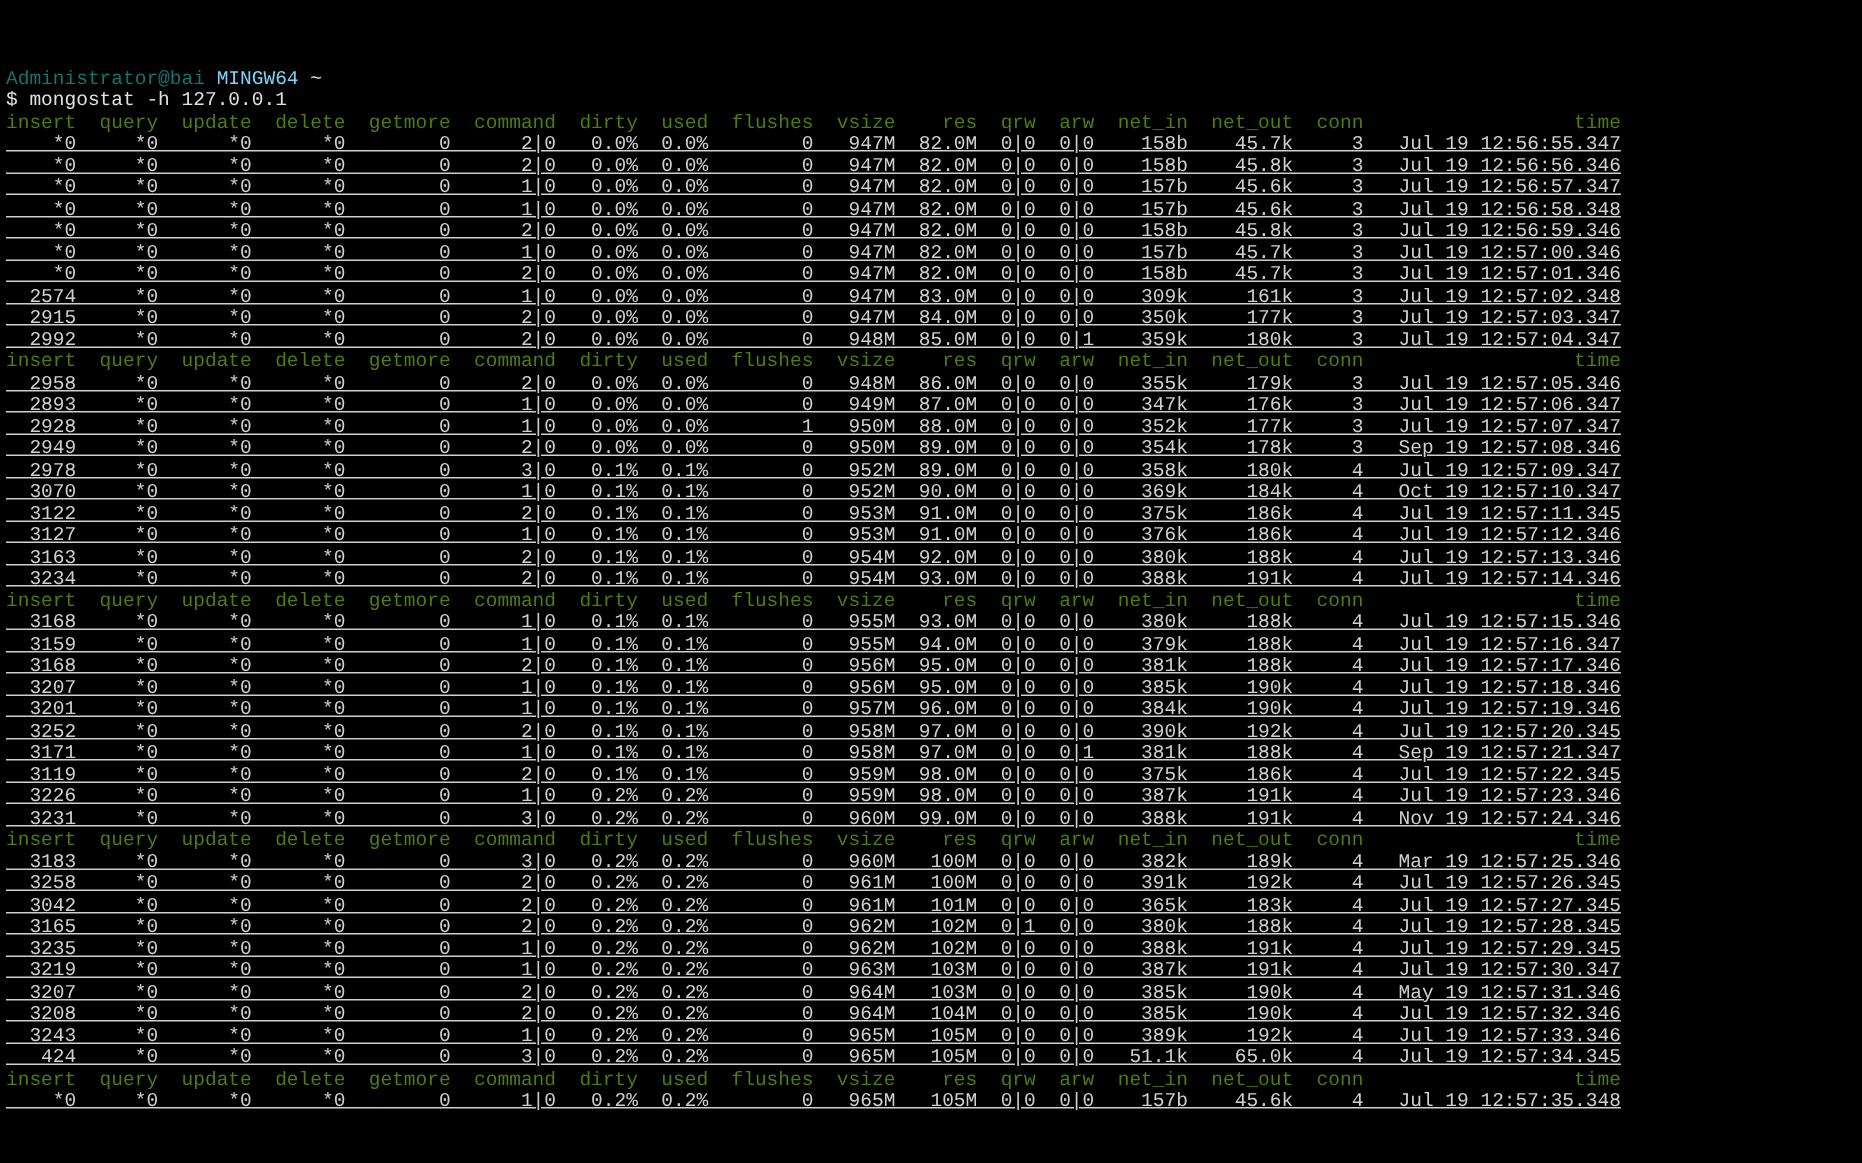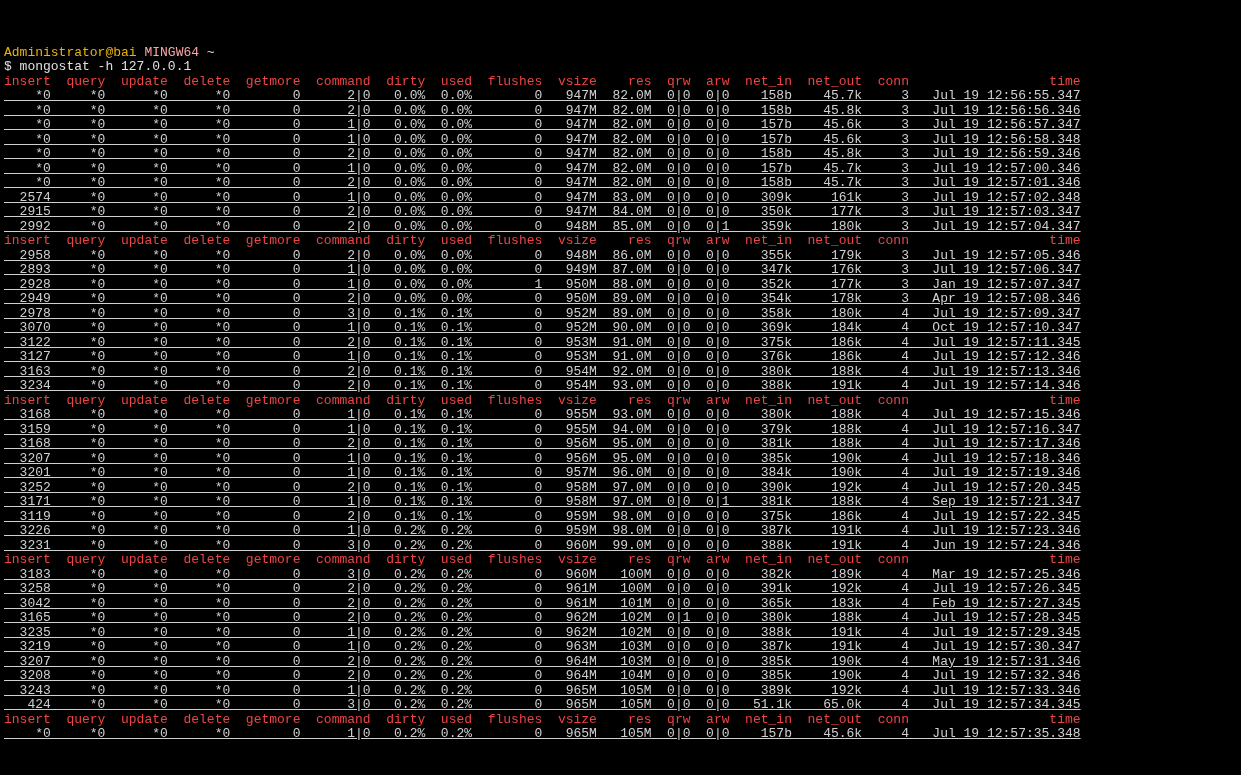--- a/index.html
+++ b/index.html
@@ -11,24 +11,24 @@
     font-size: 13px;
     line-height: 14.5px;
     width: 1241px;
     height: 775px;
     overflow: hidden;
     white-space: pre;
   }
   .term {
     padding: 2px 4px;
   }
-  .user { color: #eab308; }
-  .sys  { color: #fca5a5; }
+  .user { color: #0f766e; }
+  .sys  { color: #7dd3fc; }
   .tilde{ color: #e0e0e0; }
-  .hdr  { color: #ef4444; text-align: right; }
+  .hdr  { color: #4d7c0f; text-align: right; }
   .row  { color: #d0d0d0; text-decoration: underline; }
 </style>
 </head>
 <body>
 <div class="term">
 <span class="user">Administrator@bai</span> <span class="sys">MINGW64</span> <span class="tilde">~</span>
 <span>$ mongostat -h 127.0.0.1</span>
 <div id="output"><span class="hdr">insert  query  update  delete  getmore  command  dirty  used  flushes  vsize    res  qrw  arw  net_in  net_out  conn                  time</span>
 <span class="row">    *0     *0      *0      *0        0      2|0   0.0%  0.0%        0   947M  82.0M  0|0  0|0    158b    45.7k     3   Jul 19 12:56:55.347</span>
 <span class="row">    *0     *0      *0      *0        0      2|0   0.0%  0.0%        0   947M  82.0M  0|0  0|0    158b    45.8k     3   Jul 19 12:56:56.346</span>
@@ -36,43 +36,43 @@
 <span class="row">    *0     *0      *0      *0        0      1|0   0.0%  0.0%        0   947M  82.0M  0|0  0|0    157b    45.6k     3   Jul 19 12:56:58.348</span>
 <span class="row">    *0     *0      *0      *0        0      2|0   0.0%  0.0%        0   947M  82.0M  0|0  0|0    158b    45.8k     3   Jul 19 12:56:59.346</span>
 <span class="row">    *0     *0      *0      *0        0      1|0   0.0%  0.0%        0   947M  82.0M  0|0  0|0    157b    45.7k     3   Jul 19 12:57:00.346</span>
 <span class="row">    *0     *0      *0      *0        0      2|0   0.0%  0.0%        0   947M  82.0M  0|0  0|0    158b    45.7k     3   Jul 19 12:57:01.346</span>
 <span class="row">  2574     *0      *0      *0        0      1|0   0.0%  0.0%        0   947M  83.0M  0|0  0|0    309k     161k     3   Jul 19 12:57:02.348</span>
 <span class="row">  2915     *0      *0      *0        0      2|0   0.0%  0.0%        0   947M  84.0M  0|0  0|0    350k     177k     3   Jul 19 12:57:03.347</span>
 <span class="row">  2992     *0      *0      *0        0      2|0   0.0%  0.0%        0   948M  85.0M  0|0  0|1    359k     180k     3   Jul 19 12:57:04.347</span>
 <span class="hdr">insert  query  update  delete  getmore  command  dirty  used  flushes  vsize    res  qrw  arw  net_in  net_out  conn                  time</span>
 <span class="row">  2958     *0      *0      *0        0      2|0   0.0%  0.0%        0   948M  86.0M  0|0  0|0    355k     179k     3   Jul 19 12:57:05.346</span>
 <span class="row">  2893     *0      *0      *0        0      1|0   0.0%  0.0%        0   949M  87.0M  0|0  0|0    347k     176k     3   Jul 19 12:57:06.347</span>
-<span class="row">  2928     *0      *0      *0        0      1|0   0.0%  0.0%        1   950M  88.0M  0|0  0|0    352k     177k     3   Jan 19 12:57:07.347</span>
-<span class="row">  2949     *0      *0      *0        0      2|0   0.0%  0.0%        0   950M  89.0M  0|0  0|0    354k     178k     3   Apr 19 12:57:08.346</span>
+<span class="row">  2928     *0      *0      *0        0      1|0   0.0%  0.0%        1   950M  88.0M  0|0  0|0    352k     177k     3   Jul 19 12:57:07.347</span>
+<span class="row">  2949     *0      *0      *0        0      2|0   0.0%  0.0%        0   950M  89.0M  0|0  0|0    354k     178k     3   Sep 19 12:57:08.346</span>
 <span class="row">  2978     *0      *0      *0        0      3|0   0.1%  0.1%        0   952M  89.0M  0|0  0|0    358k     180k     4   Jul 19 12:57:09.347</span>
 <span class="row">  3070     *0      *0      *0        0      1|0   0.1%  0.1%        0   952M  90.0M  0|0  0|0    369k     184k     4   Oct 19 12:57:10.347</span>
 <span class="row">  3122     *0      *0      *0        0      2|0   0.1%  0.1%        0   953M  91.0M  0|0  0|0    375k     186k     4   Jul 19 12:57:11.345</span>
 <span class="row">  3127     *0      *0      *0        0      1|0   0.1%  0.1%        0   953M  91.0M  0|0  0|0    376k     186k     4   Jul 19 12:57:12.346</span>
 <span class="row">  3163     *0      *0      *0        0      2|0   0.1%  0.1%        0   954M  92.0M  0|0  0|0    380k     188k     4   Jul 19 12:57:13.346</span>
 <span class="row">  3234     *0      *0      *0        0      2|0   0.1%  0.1%        0   954M  93.0M  0|0  0|0    388k     191k     4   Jul 19 12:57:14.346</span>
 <span class="hdr">insert  query  update  delete  getmore  command  dirty  used  flushes  vsize    res  qrw  arw  net_in  net_out  conn                  time</span>
 <span class="row">  3168     *0      *0      *0        0      1|0   0.1%  0.1%        0   955M  93.0M  0|0  0|0    380k     188k     4   Jul 19 12:57:15.346</span>
 <span class="row">  3159     *0      *0      *0        0      1|0   0.1%  0.1%        0   955M  94.0M  0|0  0|0    379k     188k     4   Jul 19 12:57:16.347</span>
 <span class="row">  3168     *0      *0      *0        0      2|0   0.1%  0.1%        0   956M  95.0M  0|0  0|0    381k     188k     4   Jul 19 12:57:17.346</span>
 <span class="row">  3207     *0      *0      *0        0      1|0   0.1%  0.1%        0   956M  95.0M  0|0  0|0    385k     190k     4   Jul 19 12:57:18.346</span>
 <span class="row">  3201     *0      *0      *0        0      1|0   0.1%  0.1%        0   957M  96.0M  0|0  0|0    384k     190k     4   Jul 19 12:57:19.346</span>
 <span class="row">  3252     *0      *0      *0        0      2|0   0.1%  0.1%        0   958M  97.0M  0|0  0|0    390k     192k     4   Jul 19 12:57:20.345</span>
 <span class="row">  3171     *0      *0      *0        0      1|0   0.1%  0.1%        0   958M  97.0M  0|0  0|1    381k     188k     4   Sep 19 12:57:21.347</span>
 <span class="row">  3119     *0      *0      *0        0      2|0   0.1%  0.1%        0   959M  98.0M  0|0  0|0    375k     186k     4   Jul 19 12:57:22.345</span>
 <span class="row">  3226     *0      *0      *0        0      1|0   0.2%  0.2%        0   959M  98.0M  0|0  0|0    387k     191k     4   Jul 19 12:57:23.346</span>
-<span class="row">  3231     *0      *0      *0        0      3|0   0.2%  0.2%        0   960M  99.0M  0|0  0|0    388k     191k     4   Jun 19 12:57:24.346</span>
+<span class="row">  3231     *0      *0      *0        0      3|0   0.2%  0.2%        0   960M  99.0M  0|0  0|0    388k     191k     4   Nov 19 12:57:24.346</span>
 <span class="hdr">insert  query  update  delete  getmore  command  dirty  used  flushes  vsize    res  qrw  arw  net_in  net_out  conn                  time</span>
 <span class="row">  3183     *0      *0      *0        0      3|0   0.2%  0.2%        0   960M   100M  0|0  0|0    382k     189k     4   Mar 19 12:57:25.346</span>
 <span class="row">  3258     *0      *0      *0        0      2|0   0.2%  0.2%        0   961M   100M  0|0  0|0    391k     192k     4   Jul 19 12:57:26.345</span>
-<span class="row">  3042     *0      *0      *0        0      2|0   0.2%  0.2%        0   961M   101M  0|0  0|0    365k     183k     4   Feb 19 12:57:27.345</span>
+<span class="row">  3042     *0      *0      *0        0      2|0   0.2%  0.2%        0   961M   101M  0|0  0|0    365k     183k     4   Jul 19 12:57:27.345</span>
 <span class="row">  3165     *0      *0      *0        0      2|0   0.2%  0.2%        0   962M   102M  0|1  0|0    380k     188k     4   Jul 19 12:57:28.345</span>
 <span class="row">  3235     *0      *0      *0        0      1|0   0.2%  0.2%        0   962M   102M  0|0  0|0    388k     191k     4   Jul 19 12:57:29.345</span>
 <span class="row">  3219     *0      *0      *0        0      1|0   0.2%  0.2%        0   963M   103M  0|0  0|0    387k     191k     4   Jul 19 12:57:30.347</span>
 <span class="row">  3207     *0      *0      *0        0      2|0   0.2%  0.2%        0   964M   103M  0|0  0|0    385k     190k     4   May 19 12:57:31.346</span>
 <span class="row">  3208     *0      *0      *0        0      2|0   0.2%  0.2%        0   964M   104M  0|0  0|0    385k     190k     4   Jul 19 12:57:32.346</span>
 <span class="row">  3243     *0      *0      *0        0      1|0   0.2%  0.2%        0   965M   105M  0|0  0|0    389k     192k     4   Jul 19 12:57:33.346</span>
 <span class="row">   424     *0      *0      *0        0      3|0   0.2%  0.2%        0   965M   105M  0|0  0|0   51.1k    65.0k     4   Jul 19 12:57:34.345</span>
 <span class="hdr">insert  query  update  delete  getmore  command  dirty  used  flushes  vsize    res  qrw  arw  net_in  net_out  conn                  time</span>
 <span class="row">    *0     *0      *0      *0        0      1|0   0.2%  0.2%        0   965M   105M  0|0  0|0    157b    45.6k     4   Jul 19 12:57:35.348</span></div></div>
 

